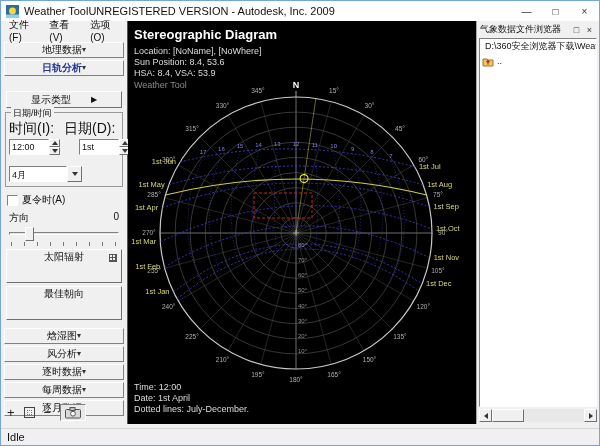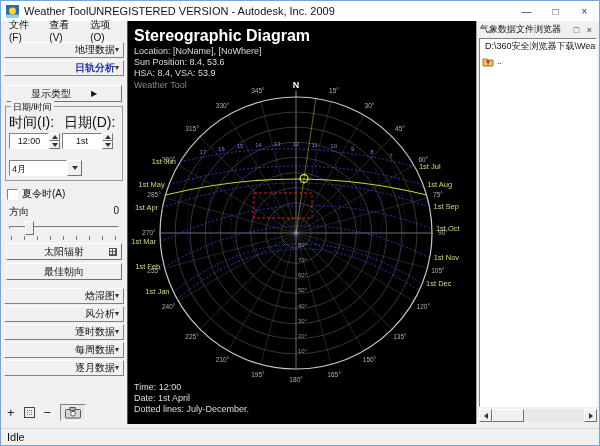--- a/index.html
+++ b/index.html
@@ -11,68 +11,68 @@
   .titlebar { position:absolute; top:0; left:0; right:0; height:20px; background:#ffffff; display:flex; align-items:center; padding-left:5px; }
   .title-text { font-size:11px; color:#111; margin-left:5px; flex:1; white-space:nowrap; overflow:hidden; }
   .win-controls { display:flex; height:100%; }
   .win-btn { width:29px; height:100%; display:flex; align-items:center; justify-content:center; font-size:10px; color:#333; }
 
   
   .left-col { position:absolute; top:20px; left:0; width:127px; bottom:21px; background:#f0f0f0; border-right:1px solid #a21caf; }
   .menubar { height:19px; display:flex; align-items:center; padding-left:3px; }
   .menu-item { font-size:10px; padding:2px 5px; color:#111; }
   .panel-body { padding:2px 3px 0 3px; }
-  .section-bar { height:16px; display:flex; align-items:center; justify-content:flex-end; padding:0 4px; background:#f0f0f0;
+  .section-bar { height:16px; display:flex; align-items:center; justify-content:center; padding:0 4px; background:#f0f0f0;
                  border:1px solid; border-color:#ffffff #808080 #808080 #ffffff; margin-bottom:2px; font-size:10px; color:#111; }
   .section-bar .chev { font-size:8px; color:#333; line-height:8px; }
   .active-section span.lbl { color:#223399; font-weight:bold; }
 
   .btn3d { background:#f0f0f0; border:1px solid; border-color:#ffffff #707070 #707070 #ffffff; }
-  .display-type-btn { height:17px; margin:9px 2px 4px 2px; font-size:10px; display:flex; align-items:center; justify-content:center; gap:20px; color:#111; }
+  .display-type-btn { height:17px; margin:15px 2px 4px 2px; font-size:10px; display:flex; align-items:center; justify-content:center; gap:20px; color:#111; }
   .arrow-right { font-size:8px; }
 
   .groupbox { margin:4px 1px 0 1px; border:1px solid #999; position:relative; padding:7px 3px 4px 3px; }
   .groupbox-title { position:absolute; top:-6px; left:5px; background:#f0f0f0; font-size:9px; padding:0 2px; color:#111; }
   .form-labels { display:flex; font-size:14px; color:#111; margin-bottom:1px; }
   .form-labels span { width:56px; }
-  .spin-row { display:flex; gap:2px;text-align:center; }
+  .spin-row { display:flex; gap:19px; }
   .spin { display:flex; height:16px; }
   .spin .val { width:40px; background:#fff; border:1px solid; border-color:#808080 #ffffff #ffffff #808080; font-size:9px; padding:2px 2px; color:#111; }
   .spin-btns { width:11px; display:flex; flex-direction:column; }
   .spin-btn { flex:1; display:flex; align-items:center; justify-content:center; }
   .tri-up { width:0; height:0; border-left:3px solid transparent; border-right:3px solid transparent; border-bottom:4px solid #333; }
   .tri-down { width:0; height:0; border-left:3px solid transparent; border-right:3px solid transparent; border-top:4px solid #333; }
   .combo-row { margin-top:11px; display:flex; }
   .combo-val { width:58px; height:16px; background:#fff; border:1px solid; border-color:#808080 #ffffff #ffffff #808080; font-size:9px; padding:2px 2px; color:#111; }
   .combo-btn { width:15px; height:16px; display:flex; align-items:center; justify-content:center; }
 
   .checkbox-row { display:flex; align-items:center; gap:4px; font-size:10px; margin:6px 2px 2px 3px; color:#111; }
   .checkbox { width:11px; height:11px; background:#fff; border:1px solid; border-color:#808080 #ffffff #ffffff #808080; }
 
   .orient-row { display:flex; justify-content:space-between; font-size:10px; margin:4px 5px 0 5px; color:#111; }
   .slider { position:relative; height:16px; margin:1px 5px 0 5px; }
   .slider-track { position:absolute; top:6px; left:0; right:0; height:3px; background:#e6e6e6; border:1px solid; border-color:#808080 #ffffff #ffffff #808080; }
   .slider-thumb { position:absolute; top:1px; left:16px; width:9px; height:14px; }
   .slider-ticks { height:4px; margin:0 7px; background:repeating-linear-gradient(90deg,#777 0 1px,transparent 1px 13px); }
 
-  .big-btn { height:17px; margin:3px 2px; font-size:10px; display:flex; align-items:center; justify-content:center; position:relative; color:#111; }
+  .big-btn { height:34px; margin:3px 2px; font-size:10px; display:flex; align-items:flex-start; justify-content:center; position:relative; color:#111; }
   .grid-icon { position:absolute; right:4px; top:4px; width:8px; height:8px; border:1px solid #555;
                background:linear-gradient(#0000 0 2px,#555 2px 3px,#0000 3px 5px,#555 5px 6px,#0000 6px),linear-gradient(90deg,#0000 0 2px,#555 2px 3px,#0000 3px 5px,#555 5px 6px,#0000 6px); }
 
   .bottom-toolbar { position:absolute; bottom:3px; left:6px; display:flex; align-items:center; gap:9px; }
   .tool-txt { font-size:13px; color:#222; line-height:13px; }
   .fit-box { width:11px; height:11px; border:1px solid #444; position:relative; }
   .fit-box::after { content:""; position:absolute; inset:2px; border:1px dotted #777; }
   .camera-box { width:26px; height:17px; display:flex; align-items:center; justify-content:center; border:1px solid; border-color:#808080 #ffffff #ffffff #808080; background:#e8e8e8; }
 
   
   .main { position:absolute; top:20px; left:127px; width:350px; bottom:21px; background:#000; overflow:hidden; }
   .main svg { position:absolute; top:0; left:0; }
   .overlay { position:absolute; left:6px; color:#ddd; font-size:9px; white-space:nowrap; }
-  .diag-title { top:6px; font-size:16px; font-weight:bold; color:#fff; }
+  .diag-title { top:6px; font-size:13px; font-weight:bold; color:#fff; }
   .o-loc { top:25px; } .o-sun { top:36px; } .o-hsa { top:47px; }
   .o-wm { top:59px; color:#8a8a8a; }
   .footer-lines { position:absolute; left:6px; top:361px; color:#ddd; font-size:9px; line-height:11px; }
 
   
   .right-col { position:absolute; top:20px; right:0; width:123px; bottom:21px; background:#f0f0f0; border-left:1px solid #a8a8a8; }
   .rp-header { height:17px; display:flex; align-items:center; font-size:9px; padding:0 3px; color:#111; }
   .rp-title { flex:1; white-space:nowrap; overflow:hidden; }
   .rp-btn { width:13px; text-align:center; font-size:9px; color:#333; }
   .rp-tree { position:absolute; top:17px; left:2px; right:2px; bottom:17px; background:#fff; border:1px solid; border-color:#808080 #ffffff #ffffff #808080; overflow:hidden; }

